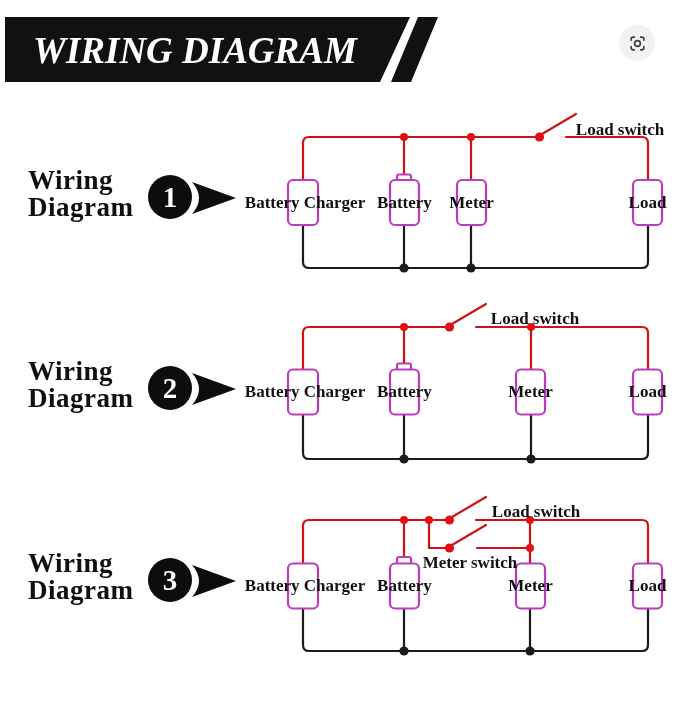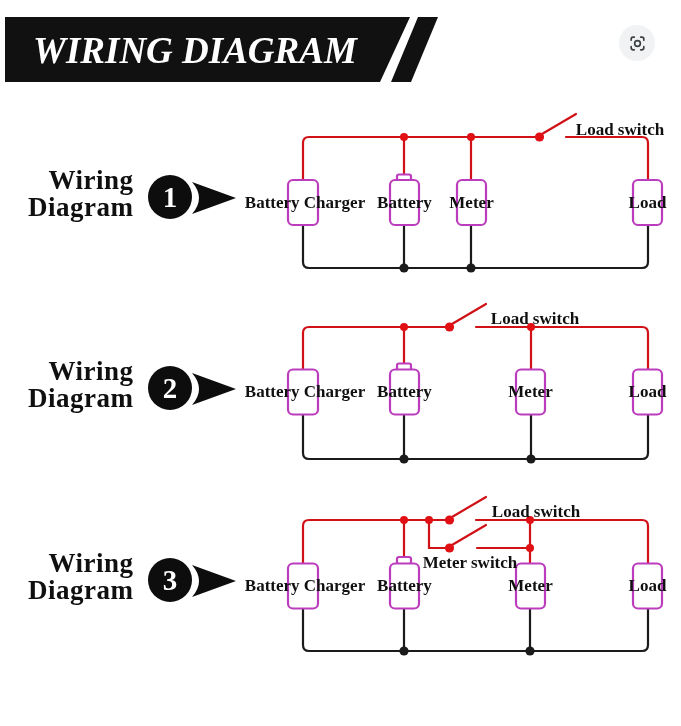--- a/index.html
+++ b/index.html
@@ -12,21 +12,21 @@
   .banner-title{fill:#ffffff;font:bold italic 37px "Liberation Serif","DejaVu Serif",serif;letter-spacing:0px;}
 
   
   .lens-btn{position:absolute;left:619px;top:25px;width:36px;height:36px;border:none;
             border-radius:50%;background:#f1f2f3;display:flex;align-items:center;
             justify-content:center;cursor:pointer;padding:0;}
   .lens-btn svg{display:block;}
 
   
   .wd-label{position:absolute;left:28px;color:#101010;font-weight:bold;font-size:27px;
-            line-height:27px;letter-spacing:0.5px;white-space:nowrap;text-align:right;}
+            line-height:27px;letter-spacing:0.5px;white-space:nowrap;}
   .wd-badge{position:absolute;width:44px;height:44px;border-radius:50%;background:#0d0d0d;
             color:#ffffff;display:flex;align-items:center;justify-content:center;
             font-weight:bold;font-size:29px;}
   .wd-arrow{position:absolute;width:46px;height:34px;}
   .wd-arrow path{fill:#0d0d0d;}
 
   
   .circuit{position:absolute;left:0;width:681px;}
   .hot{stroke:#d01217;stroke-width:2.2;fill:none;stroke-linecap:round;}
   .gnd{stroke:#1b1b1b;stroke-width:2.2;fill:none;stroke-linecap:round;}

